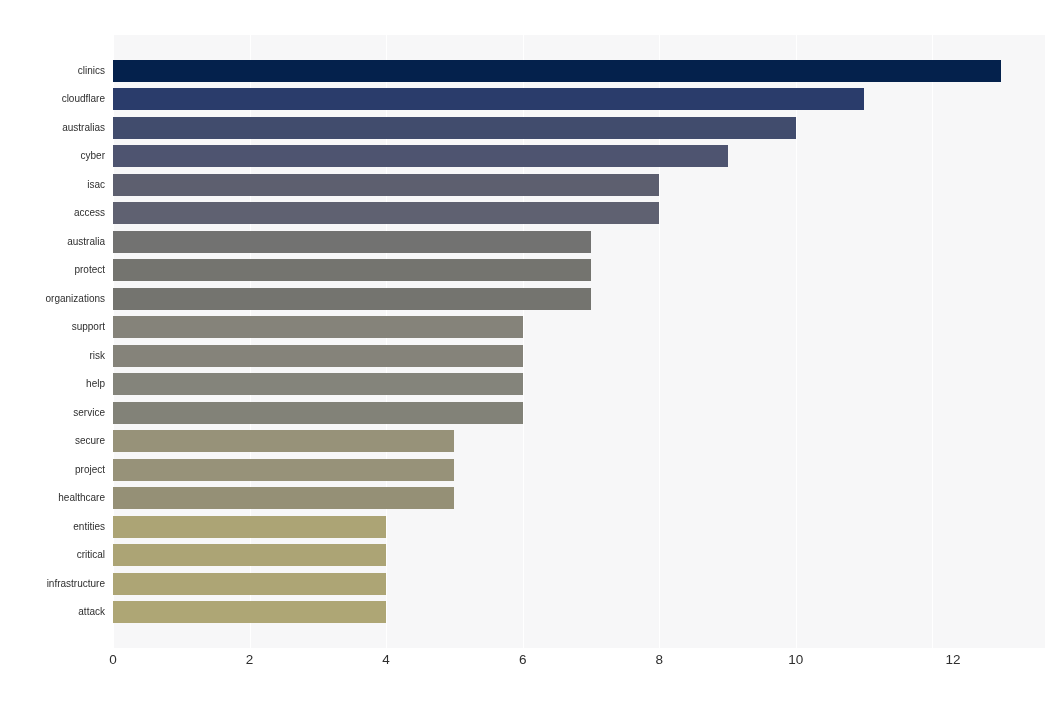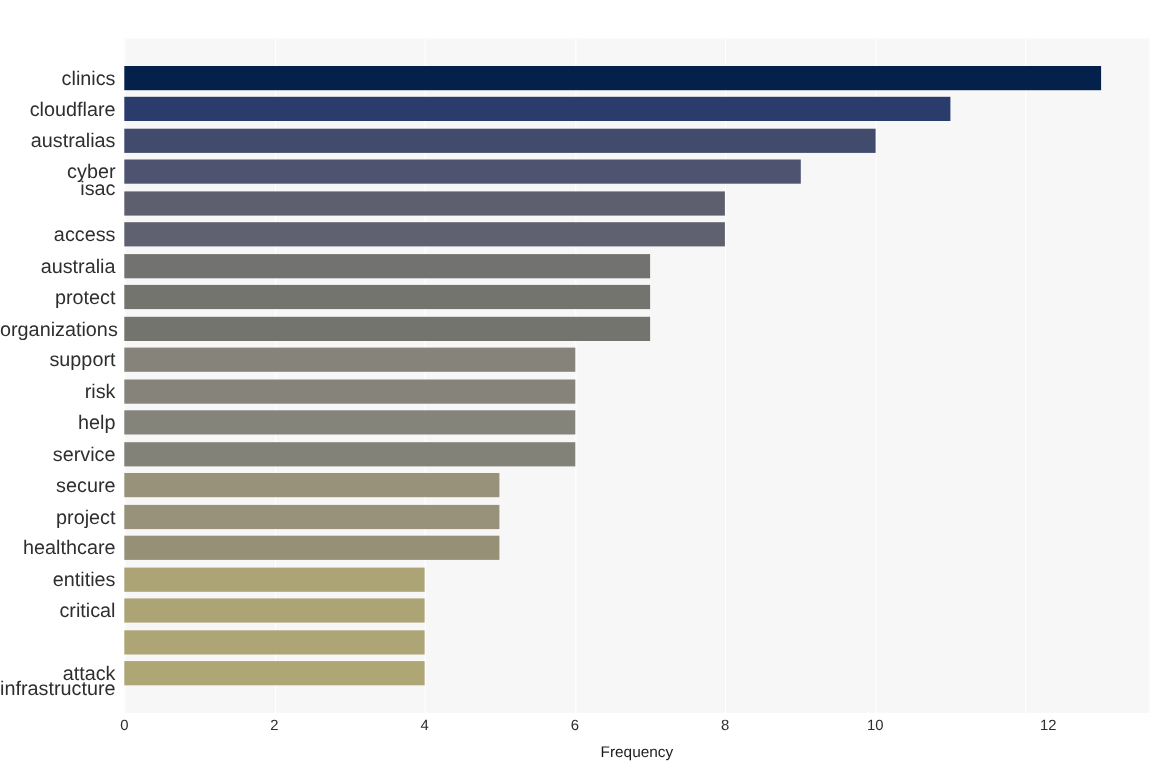--- a/index.html
+++ b/index.html
@@ -80,21 +80,21 @@
     left: 0;
     top: 35px;
     width: 105px;
     height: 613px;
   }
   .ylabel {
     position: absolute;
     right: 0;
     width: 105px;
     text-align: right;
-    font-size: 18px;
+    font-size: 10px;
     color: #2e2e2e;
     white-space: nowrap;
     line-height: 14px;
   }
 
   
   #xlabels {
     position: absolute;
     left: 113px;
     top: 652px;
@@ -199,42 +199,41 @@
           <div class="bar" title="attack: 4" style="width: 273.114px; background: rgb(174, 166, 117);"></div>
         </div>
       </div>
   </div>
 
   <div id="ylabels">
       <div class="ylabel" style="top: 28.6395px;">clinics</div>
       <div class="ylabel" style="top: 57.1512px;">cloudflare</div>
       <div class="ylabel" style="top: 85.6628px;">australias</div>
       <div class="ylabel" style="top: 114.174px;">cyber</div>
-      <div class="ylabel" style="top: 129px; margin-left: 43px;">isac</div>
+      <div class="ylabel" style="top: 143px; margin-left: 43px;">isac</div>
       <div class="ylabel" style="top: 171.198px;">access</div>
       <div class="ylabel" style="top: 199.709px;">australia</div>
       <div class="ylabel" style="top: 228.221px;">protect</div>
       <div class="ylabel" style="top: 256.733px;">organizations</div>
       <div class="ylabel" style="top: 285.244px;">support</div>
       <div class="ylabel" style="top: 313.756px; padding-left: 28px;">risk</div>
       <div class="ylabel" style="top: 342.267px;">help</div>
       <div class="ylabel" style="top: 370.779px;">service</div>
       <div class="ylabel" style="top: 399.291px;">secure</div>
       <div class="ylabel" style="top: 427.802px;">project</div>
       <div class="ylabel" style="top: 456.314px;">healthcare</div>
       <div class="ylabel" style="top: 484.826px;">entities</div>
       <div class="ylabel" style="top: 513.337px;">critical</div>
-      <div class="ylabel" style="top: 541.849px; margin-top: 42px;">infrastructure</div>
+      <div class="ylabel" style="top: 541.849px;">infrastructure</div>
       <div class="ylabel" style="top: 570.36px; text-align: right;">attack</div>
     </div>
   <div id="xlabels">
       <div class="xlabel" style="left: 0px;">0</div>
       <div class="xlabel" style="left: 136.557px;">2</div>
       <div class="xlabel" style="left: 273.114px;">4</div>
       <div class="xlabel" style="left: 409.67px;">6</div>
       <div class="xlabel" style="left: 546.227px;">8</div>
       <div class="xlabel" style="left: 682.784px;">10</div>
       <div class="xlabel" style="left: 808px; margin-left: 32px;">12</div>
     </div>
 
-  <div id="xaxis-title">Frequency</div>
 
 </div>
 
 </body></html>

